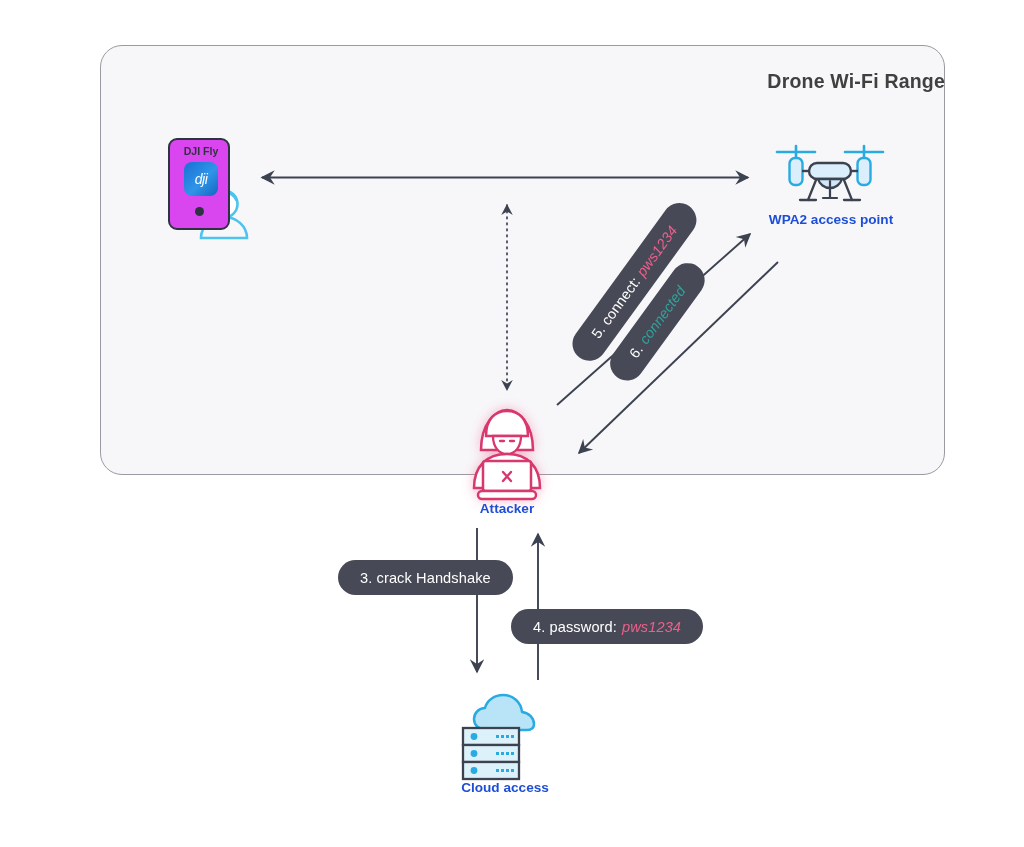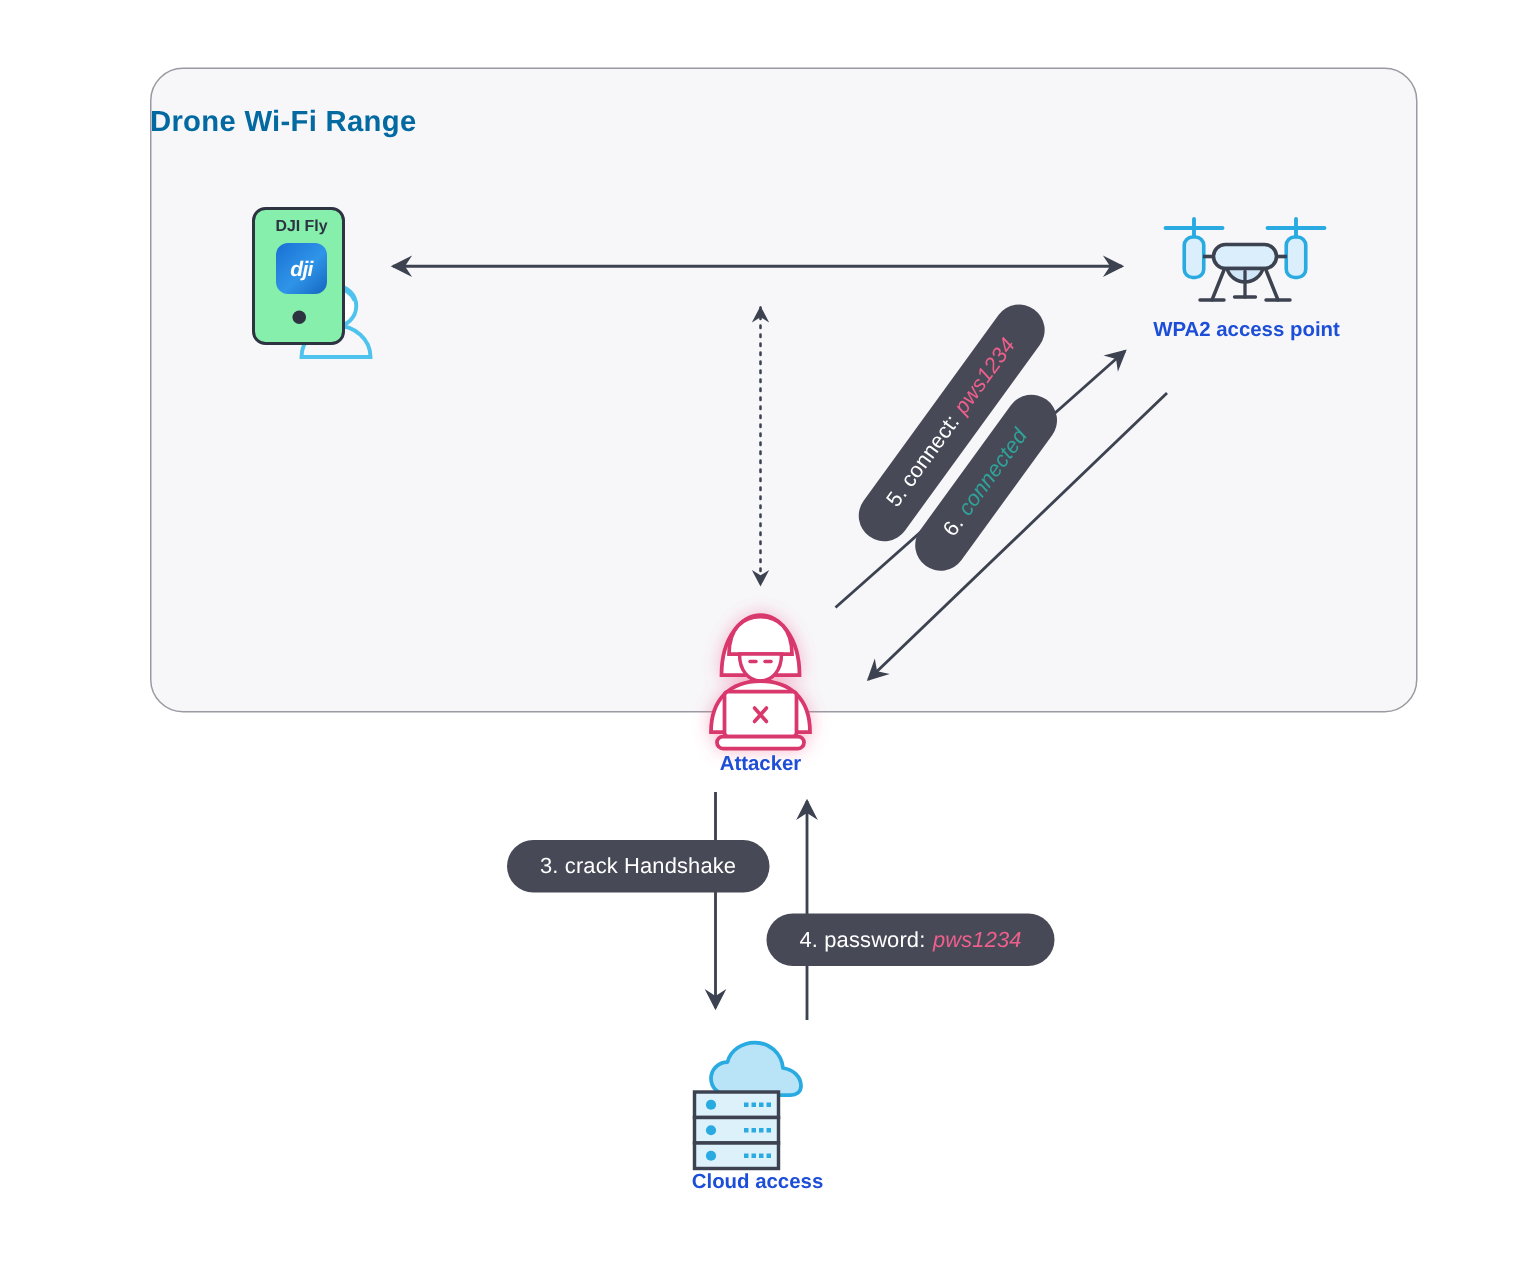--- a/index.html
+++ b/index.html
@@ -22,24 +22,24 @@
     left: 100px; top: 45px;
     width: 845px; height: 430px;
     background: #f7f7f9;
     border: 1.5px solid #9a9aa2;
     border-radius: 22px;
   }
   #range-title {
     position: absolute;
     left: 100px; top: 70px;
     width: 845px;
-    text-align: left;
+    text-align: right;
     font-size: 19.5px;
     font-weight: bold;
-    color: #0369a1;
+    color: #404040;
     letter-spacing: 0.2px;
   }
   
   #lines {
     position: absolute;
     left: 0; top: 0;
     width: 1024px; height: 847px;
     pointer-events: none;
   }
   
@@ -91,36 +91,36 @@
   #label-attacker { left: 427px; top: 501px; width: 160px; }
   #label-cloud { left: 425px; top: 780px; width: 160px; }
 
   
   #phone-group { position: absolute; left: 168px; top: 138px; width: 96px; height: 100px; }
   #phone-body {
     position: absolute; left: 0; top: 0;
     width: 62px; height: 92px;
     border: 2.4px solid #2e3342;
     border-radius: 9px;
-    background: #86efac;
+    background: #d946ef;
   }
   #phone-caption {
     position: absolute; left: 0; top: 5px; width: 62px;
     text-align: center;
     font-size: 10.6px; font-weight: bold; color: #2e3342;
   }
   #dji-icon {
     position: absolute; left: 14px; top: 22px;
     width: 34px; height: 34px;
     border-radius: 8px;
     background: linear-gradient(135deg, #1a6fd4 0%, #2f95e8 55%, #1565c0 100%);
     display: flex; align-items: center; justify-content: center;
   }
   #dji-icon span {
-    color: #ffffff; font-size: 14px; font-weight: bold;
+    color: #ffffff; font-size: 14px; font-weight: normal;
     font-style: italic; letter-spacing: -0.5px;
   }
   #phone-home {
     position: absolute; left: 25px; top: 67px;
     width: 9px; height: 9px; border-radius: 50%;
     background: #2e3342;
   }
 </style>
 </head>
 <body>

